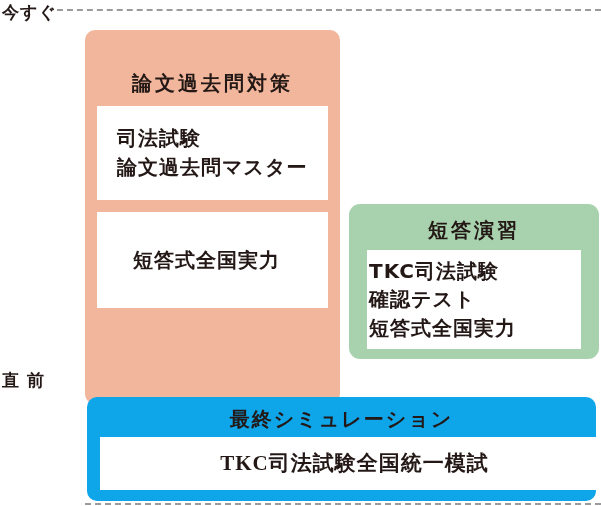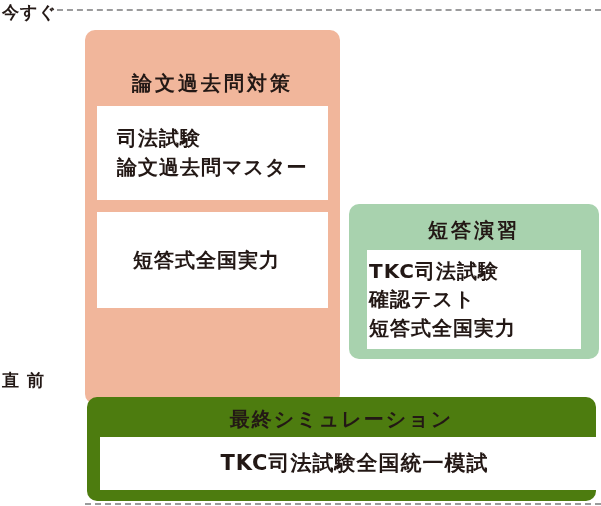--- a/index.html
+++ b/index.html
@@ -78,29 +78,29 @@
     <div class="group-title">論文過去問対策</div>
     <div class="card card-essay-1">
       <span>司法試験</span>
       <span>論文過去問マスター</span>
     </div>
     <div class="card card-essay-2">
       <span>短答式全国実力</span>
     </div>
   </div>
 
-  <div class="group group-tanto" style="background: rgb(168, 210, 174);">
+  <div class="group group-tanto" style="background: rgb(168, 210, 174); border-radius: 11px;">
     <div class="group-title">短答演習</div>
     <div class="card card-tanto">
       <span>TKC司法試験</span>
       <span>確認テスト</span>
       <span>短答式全国実力</span>
     </div>
   </div>
 
-  <div class="group group-final" style="background: #4d7c0f;">
+  <div class="group group-final" style="background: #0ea5e9; font-family: Liberation Serif, serif;">
     <div class="group-title">最終シミュレーション</div>
     <div class="card card-final">
       <span>TKC司法試験全国統一模試</span>
     </div>
   </div>
 
 </div>
 
 </body></html>

